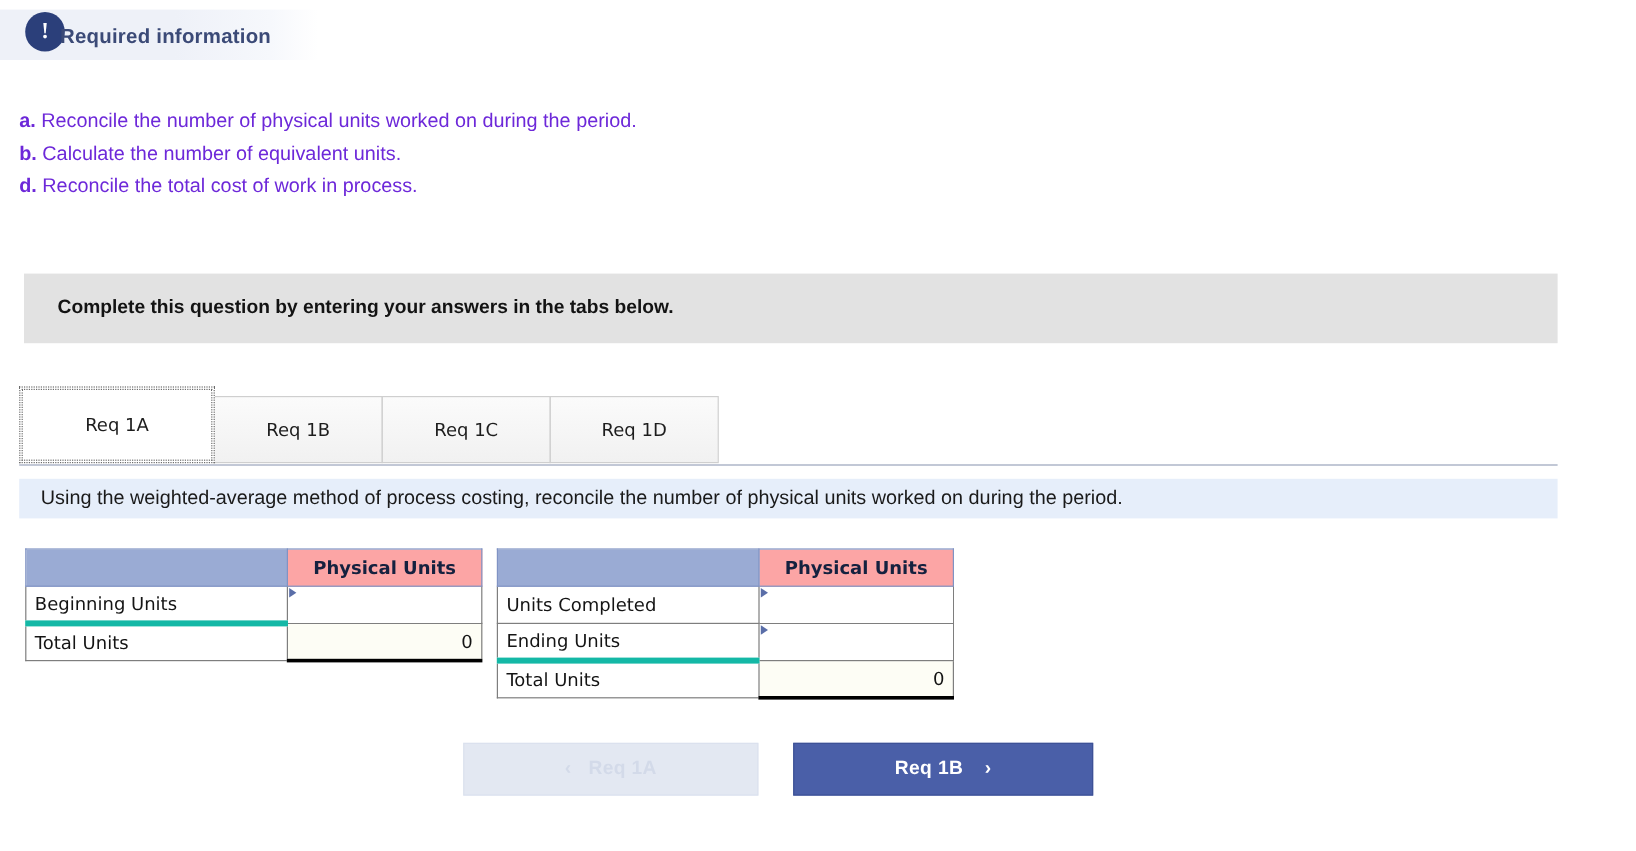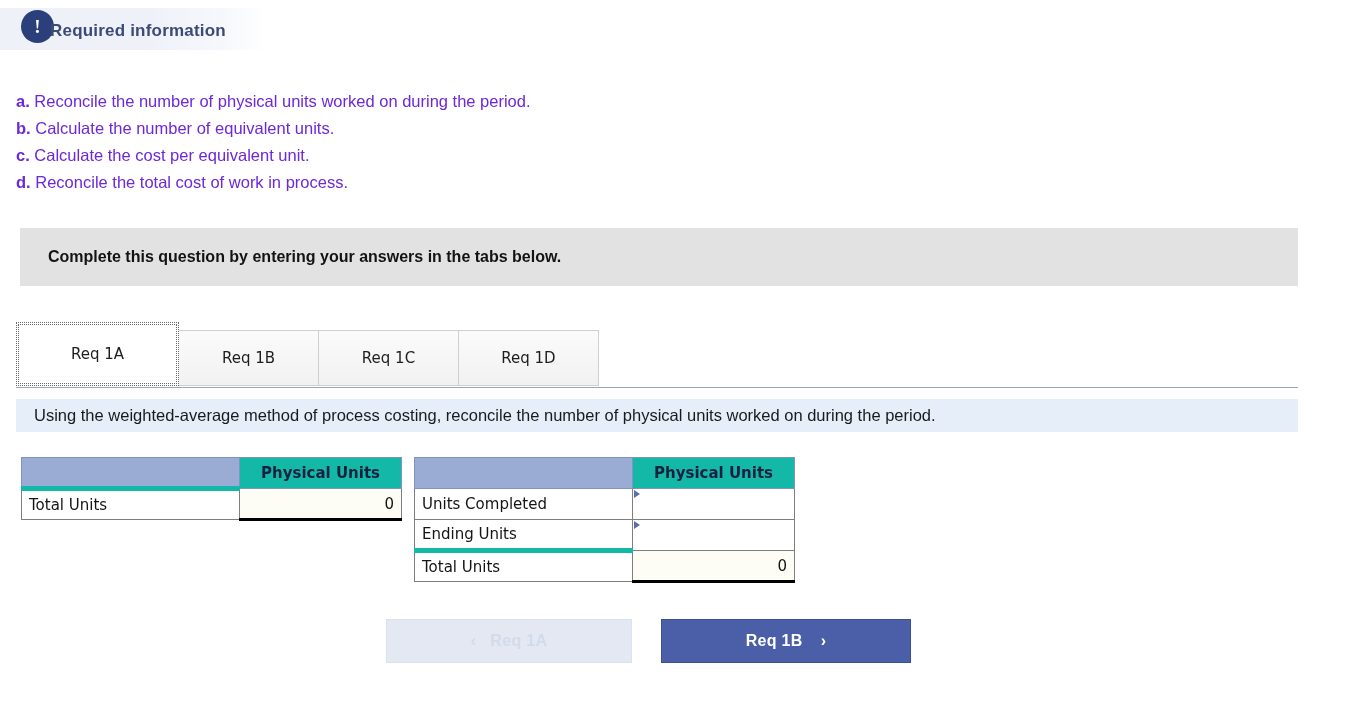--- a/index.html
+++ b/index.html
@@ -172,21 +172,21 @@
     padding: 0 7px;
     font-weight: normal;
     color: #141414;
   }
   .hdr-blank {
     background: #9aabd4;
     border: 1px solid #8093c4 !important;
     width: 218px;
   }
   .hdr-units {
-    background: #14b8a6;
+    background: #fca5a5;
     border: 1px solid #8093c4 !important;
     width: 162px;
     text-align: center;
     font-weight: bold !important;
     color: #15213f !important;
     font-size: 15px;
   }
   .lbl-cell {
     width: 218px;
     text-align: left;
@@ -271,24 +271,20 @@
 <div class="req-list">
   <div class="req-line">
     <span class="lbl">a.</span>
     <span>Reconcile the number of physical units worked on during the period.</span>
   </div>
   <div class="req-line">
     <span class="lbl">b.</span>
     <span>Calculate the number of equivalent units.</span>
   </div>
   <div class="req-line">
-    <span class="lbl">c.</span>
-    <span>Calculate the cost per equivalent unit.</span>
-  </div>
-  <div class="req-line">
     <span class="lbl">d.</span>
     <span>Reconcile the total cost of work in process.</span>
   </div>
 </div>
 
 <div class="gray-strip">
   <div class="gray-strip-text">Complete this question by entering your answers in the tabs below.</div>
 </div>
 
 <div class="tabs">
@@ -304,20 +300,24 @@
 </div>
 
 <div class="tables">
 
   <table class="grid">
     <tbody>
         <tr>
       <th class="hdr-blank"></th>
       <th class="hdr-units">Physical Units</th>
     </tr>
+    <tr>
+      <td class="lbl-cell">Beginning Units</td>
+      <td class="in-cell"></td>
+    </tr>
     <tr class="total-row">
       <td class="lbl-cell">Total Units</td>
       <td class="total-cell">0</td>
     </tr>
   </tbody>
     </table>
 
   <div class="table-gap"></div>
 
   <table class="grid">

